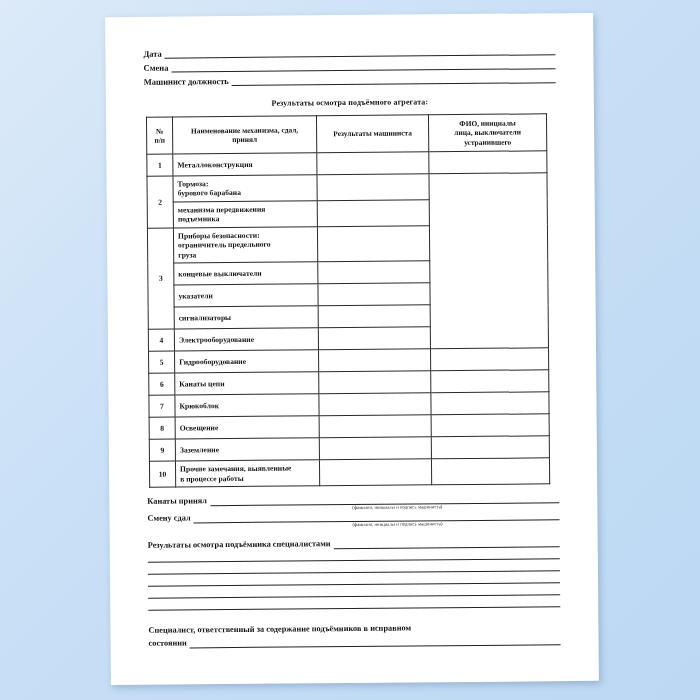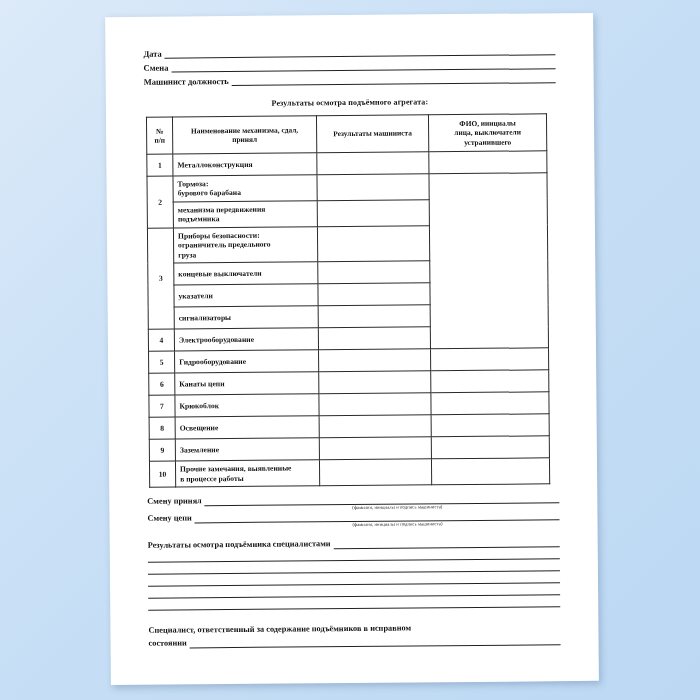--- a/index.html
+++ b/index.html
@@ -259,27 +259,27 @@
             <td class="num">10</td>
             <td>Прочие замечания, выявленные<br>в процессе работы</td>
             <td class="empty"></td>
             <td class="empty"></td>
           </tr>
         </tbody>
       </table>
 
       <div class="foot">
         <div class="sign-line">
-          <span class="sign-label">Смену принял</span>
+          <span class="sign-label">Канаты принял</span>
           <span class="sign-rule"></span>
         </div>
         <div class="hint">(фамилия, инициалы и подпись машиниста)</div>
 
         <div class="sign-line">
-          <span class="sign-label">Смену цепи</span>
+          <span class="sign-label">Смену сдал</span>
           <span class="sign-rule"></span>
         </div>
         <div class="hint">(фамилия, инициалы и подпись машиниста)</div>
 
         <div class="res-spec">
           <div class="sign-line">
             <span class="sign-label">Результаты осмотра подъёмника специалистами</span>
             <span class="sign-rule"></span>
           </div>
           <div class="blank-rule"></div>

